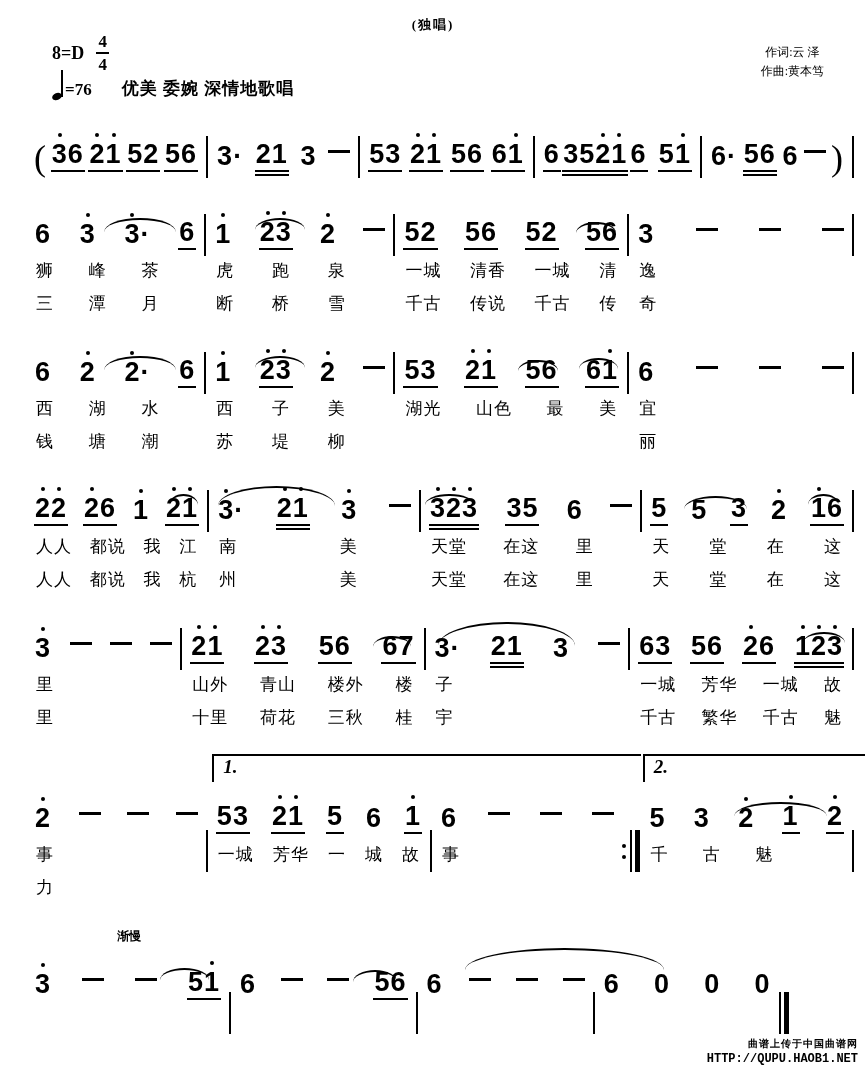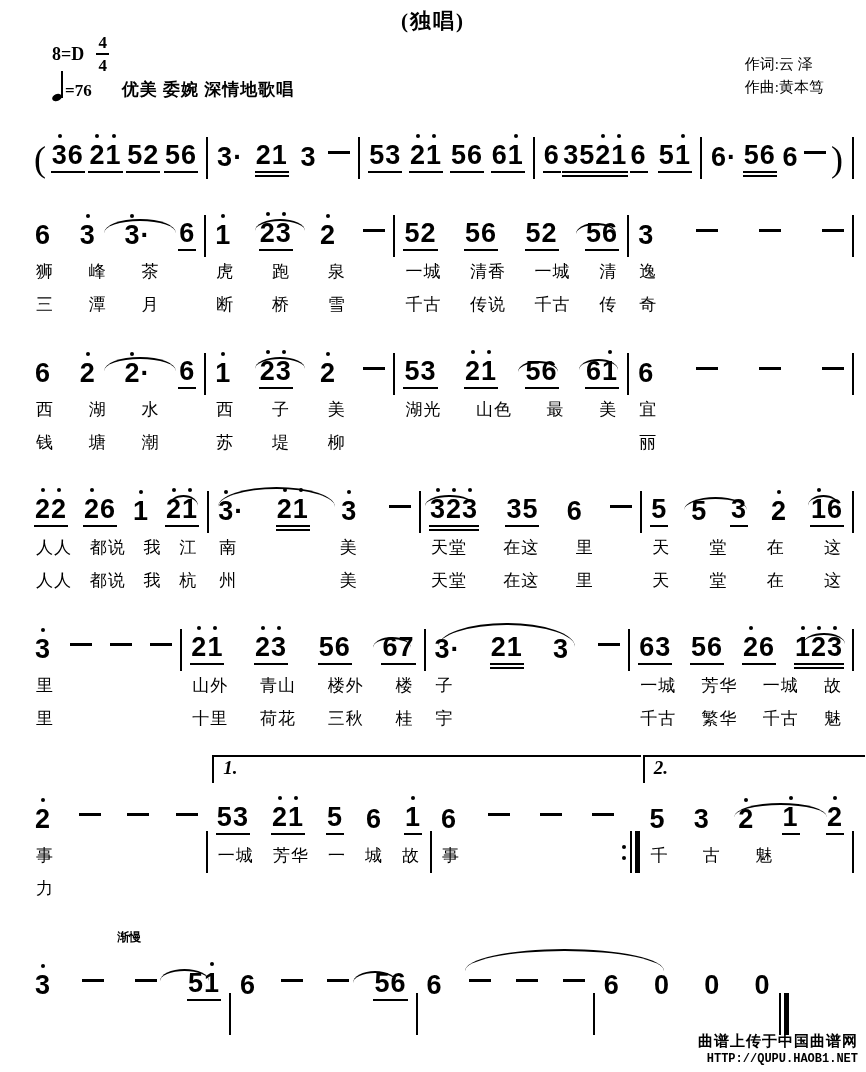--- a/index.html
+++ b/index.html
@@ -1,35 +1,35 @@
 <!DOCTYPE html>
 <html><head>
 <meta charset="utf-8">
 <style>
   html,body{margin:0;padding:0;background:#fff;}
   .page{position:relative;width:866px;height:1072px;background:#fff;color:#000;
         font-family:"Liberation Serif",serif;overflow:hidden;}
   
   .title{margin:18px 0 0;text-align:center;font-size:35px;font-weight:bold;
          letter-spacing:16px;text-indent:16px;}
-  .subtitle{text-align:center;font-size:21px;font-weight:bold;margin-top:7px;letter-spacing:2px;}
+  .subtitle{text-align:center;font-size:13px;font-weight:bold;margin-top:16px;letter-spacing:2px;}
   .meta{display:flex;justify-content:space-between;align-items:flex-start;
         margin:2px 42px 0 52px;height:64px;}
   .meta-left{font-size:18px;font-weight:bold;}
   .keyrow{display:flex;align-items:center;height:34px;}
   .frac{display:inline-flex;flex-direction:column;align-items:center;line-height:1;
         font-size:17px;margin-left:12px;}
   .frac-bar{width:13px;height:2px;background:#000;margin:2px 0;}
   .temporow{display:flex;align-items:flex-end;margin-top:0px;font-size:17px;}
   .qnote{position:relative;width:13px;height:30px;display:inline-block;}
   .qhead{position:absolute;bottom:0;left:0;width:10px;height:7px;background:#000;
          border-radius:50%;transform:rotate(-20deg);}
   .qstem{position:absolute;right:2px;bottom:3px;width:2px;height:27px;background:#000;}
   .expr{margin-left:30px;letter-spacing:1px;}
-  .meta-right{font-size:15px;line-height:1.55;text-align:left;margin-top:16px;}
+  .meta-right{font-size:12px;line-height:1.55;text-align:center;margin-top:7px;}
   
   .score{margin:6px 12px 0 26px;}
   .score-line{position:relative;margin-top:24px;}
   .line-cells{display:flex;align-items:flex-start;}
   .measure{position:relative;padding-top:16px;min-width:0;}
   .notes{display:flex;justify-content:space-between;align-items:flex-end;
          padding:0 8px;height:32px;font-family:"Liberation Sans",sans-serif;
          font-size:27px;font-weight:bold;line-height:1;}
   .tok{display:inline-flex;letter-spacing:1px;padding:0 1px 2px;}
   .tok.u1{border-bottom:2.5px solid #000;}
@@ -52,21 +52,21 @@
   .bar-dot{width:4px;height:4px;border-radius:50%;background:#000;}
   .arc{position:absolute;border-top:2px solid #000;
        border-radius:50% 50% 0 0 / 100% 100% 0 0;pointer-events:none;}
   .volta{position:absolute;border-left:2px solid #000;border-top:2px solid #000;height:26px;
          font-family:"Liberation Serif",serif;font-style:italic;font-size:19px;
          font-weight:bold;padding:0 0 0 9px;line-height:22px;}
   .rubato-label{position:absolute;font-size:12px;font-weight:bold;white-space:nowrap;}
   .spacer{flex:none;}
   
   .watermark{position:absolute;right:8px;bottom:6px;text-align:right;font-weight:bold;}
-  .wm1{font-size:15px;letter-spacing:1px;margin-top:8px;}
+  .wm1{font-size:10px;letter-spacing:1px;margin-top:8px;}
   .wm2{font-family:"Liberation Mono",monospace;font-size:12px;letter-spacing:0px;margin-top:1px;}
 </style>
 </head>
 <body>
 
 <div class="page">
   <div class="subtitle">(独唱)</div>
 
   <div class="meta">
     <div class="meta-left">

